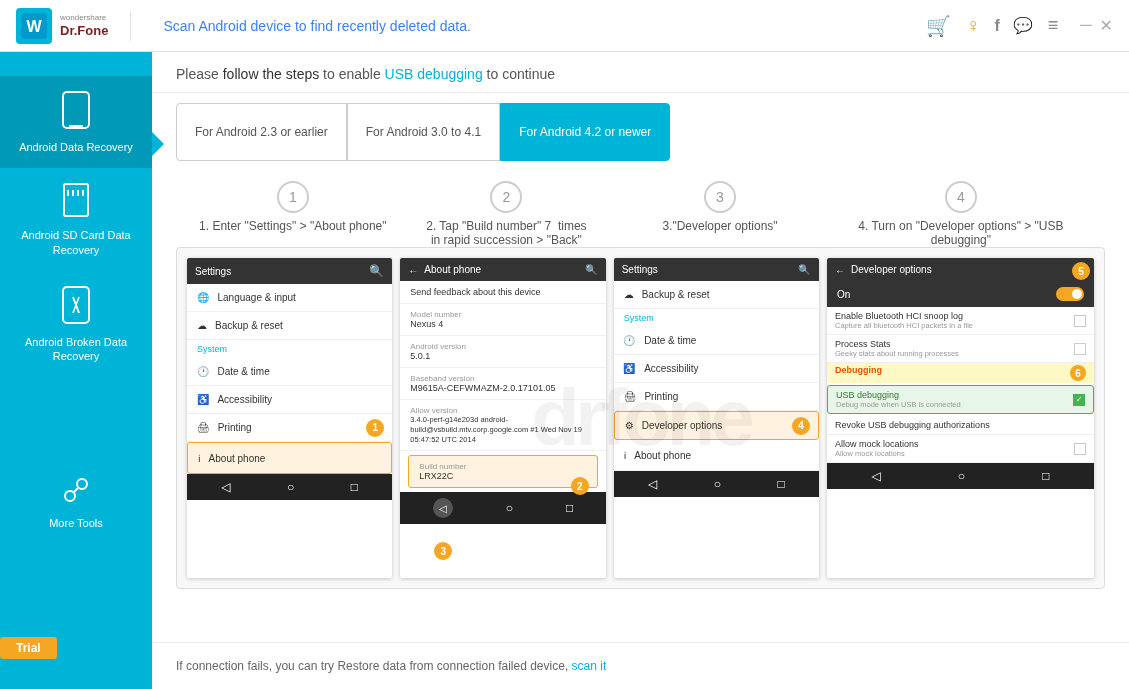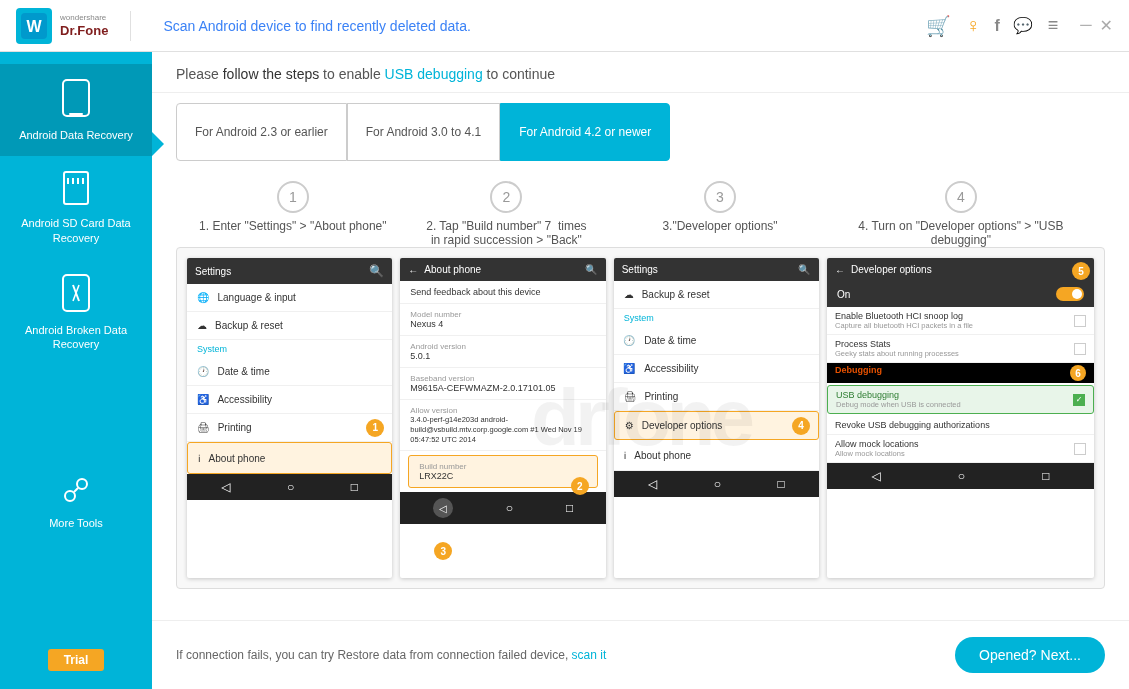--- a/index.html
+++ b/index.html
@@ -15,21 +15,21 @@
     .header-icon { font-size: 18px; color: #888; cursor: pointer; }
     .header-icon.cart { color: #f5a623; }
     .header-icon.person { color: #f5a623; }
     .window-controls { display: flex; gap: 8px; margin-left: 8px; }
     .win-btn { font-size: 16px; color: #aaa; cursor: pointer; }
 
     
     .main { display: flex; flex: 1; overflow: hidden; }
 
     
-    .sidebar { width: 152px; background: #00b4d8; display: flex; flex-direction: column; align-items: center; padding: 12px 0; flex-shrink: 0; position: relative; }
+    .sidebar { width: 152px; background: #00b4d8; display: flex; flex-direction: column; align-items: flex-start; padding: 24px 0; flex-shrink: 0; position: relative; }
     .sidebar-item { display: flex; flex-direction: column; align-items: center; padding: 14px 8px; cursor: pointer; width: 100%; color: #fff; font-size: 11px; text-align: center; gap: 6px; }
     .sidebar-item.active { background: rgba(0,0,0,0.15); }
     .sidebar-icon { font-size: 26px; line-height: 1; }
     .sidebar-label { font-size: 11px; line-height: 1.3; }
     .trial-badge { margin-top: auto; background: #f5a623; color: #fff; font-size: 12px; font-weight: bold; padding: 4px 16px; border-radius: 3px; cursor: pointer; margin-bottom: 6px; }
 
     
     .content { flex: 1; background: #fff; display: flex; flex-direction: column; padding: 0; overflow: hidden; }
 
     .top-bar { padding: 14px 24px 10px 24px; border-bottom: 1px solid #eee; }
@@ -368,21 +368,21 @@
             </div>
 
             <div class="dev-item">
               <div>
                 <div class="dev-item-title">Process Stats</div>
                 <div class="dev-item-desc">Geeky stats about running processes</div>
               </div>
               <div style="width:12px;height:12px;border:1px solid #ccc;background:#fff;"></div>
             </div>
 
-            <div style="background:#000000;padding:2px 8px;font-size:9px;color:#e65100;font-weight:bold;position:relative;display:flex;justify-content:space-between;">
+            <div style="background:#fef9c3;padding:2px 8px;font-size:9px;color:#e65100;font-weight:bold;position:relative;display:flex;justify-content:space-between;">
               <span>Debugging</span>
               <div class="badge" style="position:relative;width:16px;height:16px;">6</div>
             </div>
 
             <div class="dev-item usb-debug-item" style="padding:4px 8px;">
               <div>
                 <div class="dev-item-title" style="color:#2e7d32;">USB debugging</div>
                 <div class="dev-item-desc">Debug mode when USB is connected</div>
               </div>
               <div class="checkbox">✓</div>
@@ -411,17 +411,16 @@
         </div>
 
       </div>
     </div>
 
     <div class="footer">
       <p class="footer-text">
         <span>If connection fails, you can try Restore data from connection failed device,</span>
         <a href="#">scan it</a>
       </p>
-      <button class="footer-btn">Opened? Next...</button>
     </div>
 
   </div>
 </div>
 
 </body></html>

